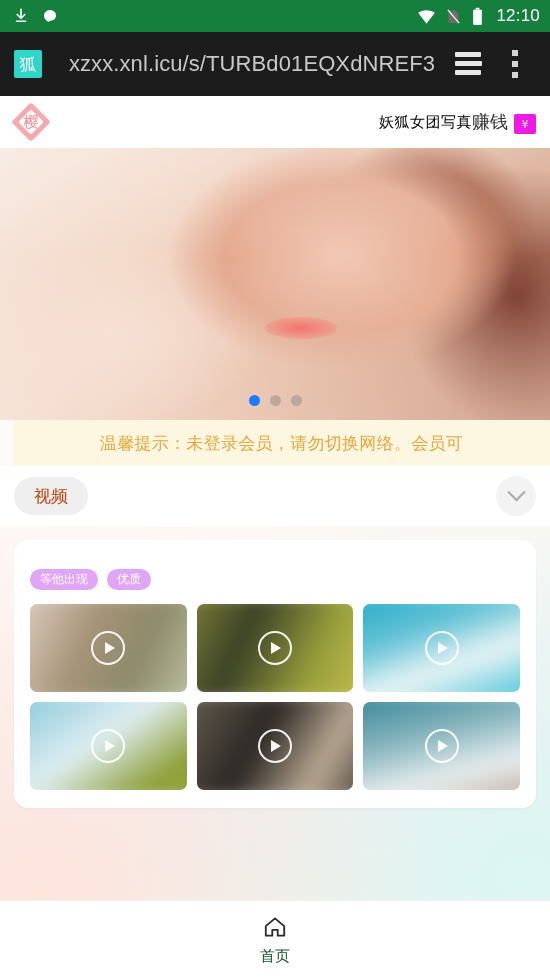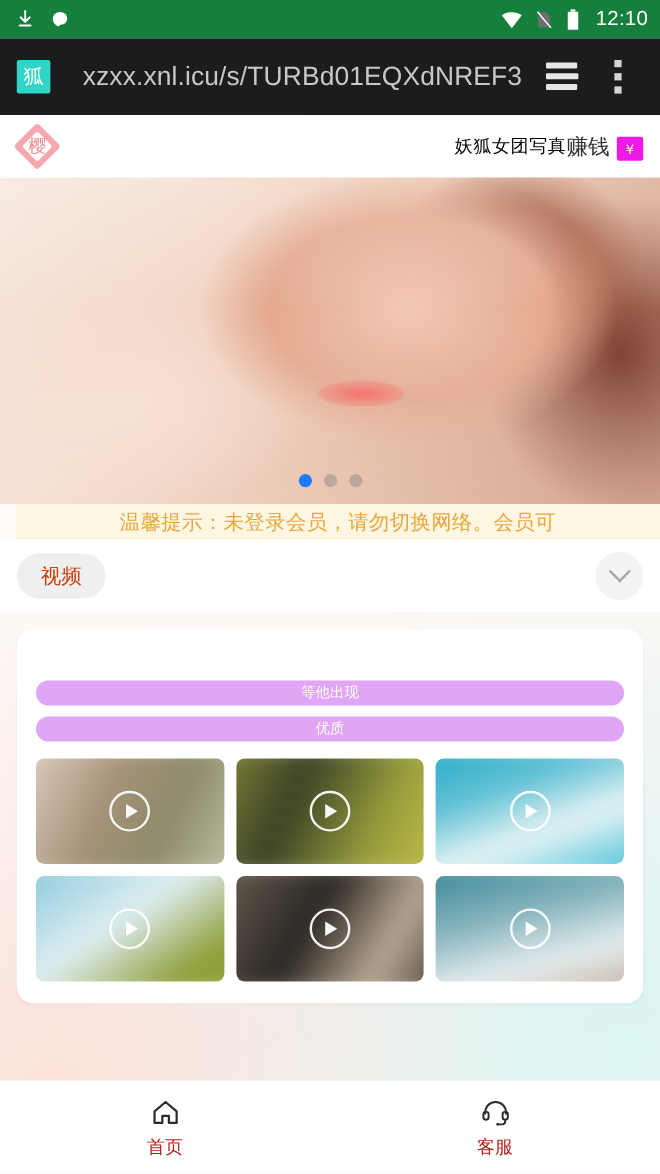--- a/index.html
+++ b/index.html
@@ -125,21 +125,21 @@
     display: flex; justify-content: center; gap: 10px;
   }
   .dots span {
     width: 11px; height: 11px; border-radius: 50%;
     background: rgba(160,150,145,.62);
   }
   .dots span.on { background: #1e7bff; }
 
   
   .notice {
-    height: 30px; background: #fdf6e0;
+    height: 46px; background: #fdf6e0;
     display: flex; align-items: center; justify-content: center;
     overflow: hidden;
     margin-left: 13px;
   }
   .notice span {
     font-size: 17px; color: #e8a63c; white-space: nowrap;
     font-family: "DejaVu Sans", sans-serif; letter-spacing: .3px;
   }
 
   
@@ -165,21 +165,21 @@
   
   .card {
     margin: 14px 14px 0 14px; background: #ffffff;
     border-radius: 14px; padding: 16px 16px 18px 16px;
     box-shadow: 0 1px 3px rgba(0,0,0,.04);
   }
   .card-title {
     font-size: 25px; color: #171717; letter-spacing: .2px;
     font-family: "DejaVu Sans", sans-serif;
   }
-  .tagrow { display: flex; gap: 9px; margin-top: 27px; flex-direction: column; }
+  .tagrow { display: flex; gap: 9px; margin-top: 13px; }
   .tag {
     height: 21px; padding: 0 10px; border-radius: 11px;
     background: #e0a5f5; color: #ffffff; font-size: 12px;
     display: flex; align-items: center; justify-content: center;
     font-family: "DejaVu Sans", sans-serif;
   }
   .grid {
     display: grid; grid-template-columns: repeat(3,1fr);
     gap: 10px; margin-top: 14px;
   }
@@ -201,21 +201,21 @@
   
   .bottom-nav {
     position: absolute; left: 0; right: 0; bottom: 0; height: 78px;
     background: #ffffff; display: flex; align-items: center;
     border-top: 1px solid #f0f0f0;
   }
   .nav-item {
     flex: 1 1 0; display: flex; flex-direction: column;
     align-items: center; justify-content: center; gap: 7px;
   }
-  .nav-label { font-size: 15px; color: #b91c1c; font-family: "DejaVu Sans", sans-serif; }
+  .nav-label { font-size: 15px; color: #14532d; font-family: "DejaVu Sans", sans-serif; }
   .nav-ico { width: 26px; height: 26px; display: block; }
 </style>
 </head>
 <body>
 
 <div class="status-bar">
   <div class="sb-left">
     <svg class="nav-ico" style="width:18px;height:18px" viewBox="0 0 24 24">
       <path d="M12 3v10M7 10l5 5 5-5" stroke="#fff" stroke-width="2.2" fill="none" stroke-linecap="round" stroke-linejoin="round"></path>
       <path d="M6 19h12" stroke="#fff" stroke-width="2.2" stroke-linecap="round"></path>
@@ -344,25 +344,15 @@
     </div>
   </div>
 
   <div class="bottom-nav">
     <div class="nav-item">
       <svg class="nav-ico" viewBox="0 0 24 24">
         <path d="M3.5 11.2L12 4l8.5 7.2V20H14.5v-5.4h-5V20H3.5z" fill="none" stroke="#2b2b2b" stroke-width="1.7" stroke-linejoin="round"></path>
       </svg>
       <span class="nav-label">首页</span>
     </div>
-    <div class="nav-item">
-      <svg class="nav-ico" viewBox="0 0 24 24">
-        <path d="M4 13v-1a8 8 0 0116 0v1" fill="none" stroke="#2b2b2b" stroke-width="1.5" stroke-linecap="round"></path>
-        <rect x="2.6" y="11.6" width="4" height="6" rx="1.8" fill="none" stroke="#2b2b2b" stroke-width="1.5"></rect>
-        <rect x="17.4" y="11.6" width="4" height="6" rx="1.8" fill="none" stroke="#2b2b2b" stroke-width="1.5"></rect>
-        <path d="M19.4 17.6v1.2a2.4 2.4 0 01-2.4 2.4h-2.6" fill="none" stroke="#2b2b2b" stroke-width="1.5" stroke-linecap="round"></path>
-        <circle cx="13.6" cy="21.2" r="1.1" fill="#2b2b2b"></circle>
-      </svg>
-      <span class="nav-label">客服</span>
-    </div>
   </div>
 
 </div>
 
 </body></html>

